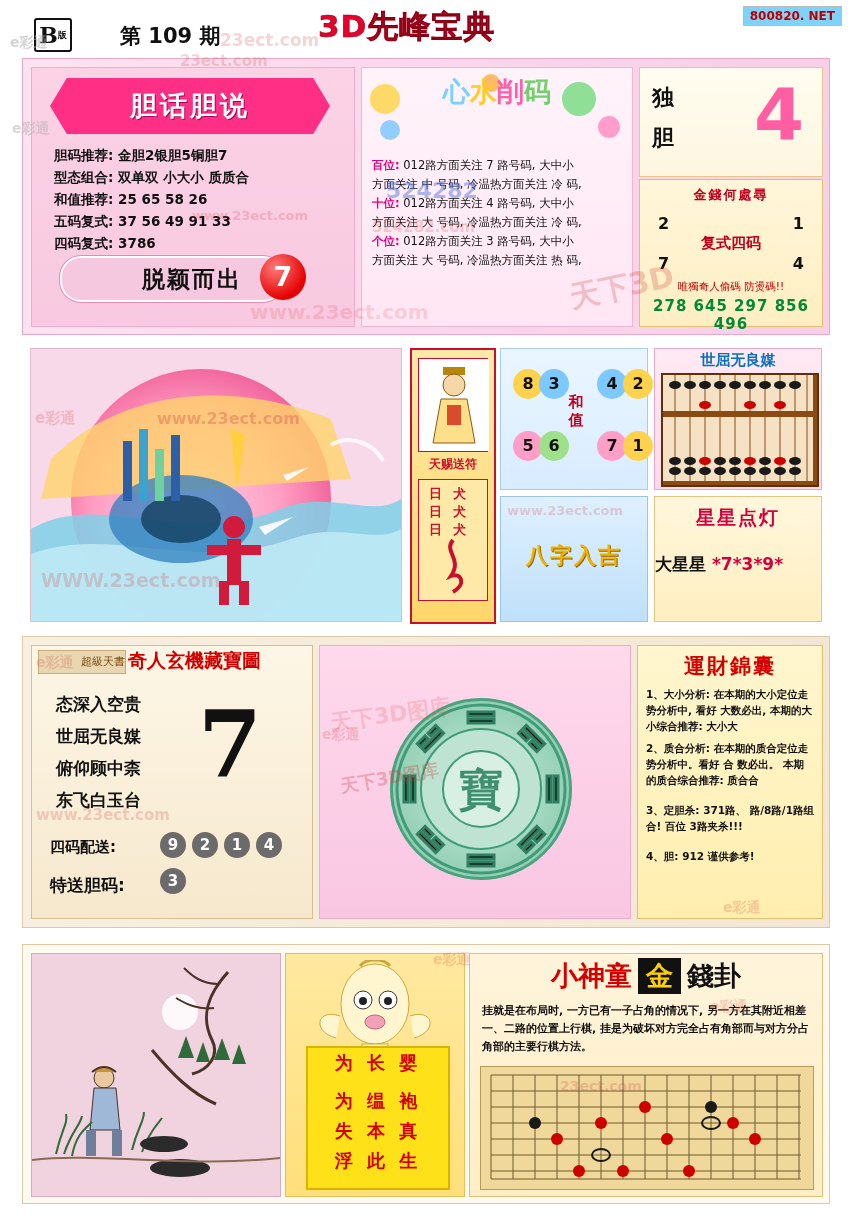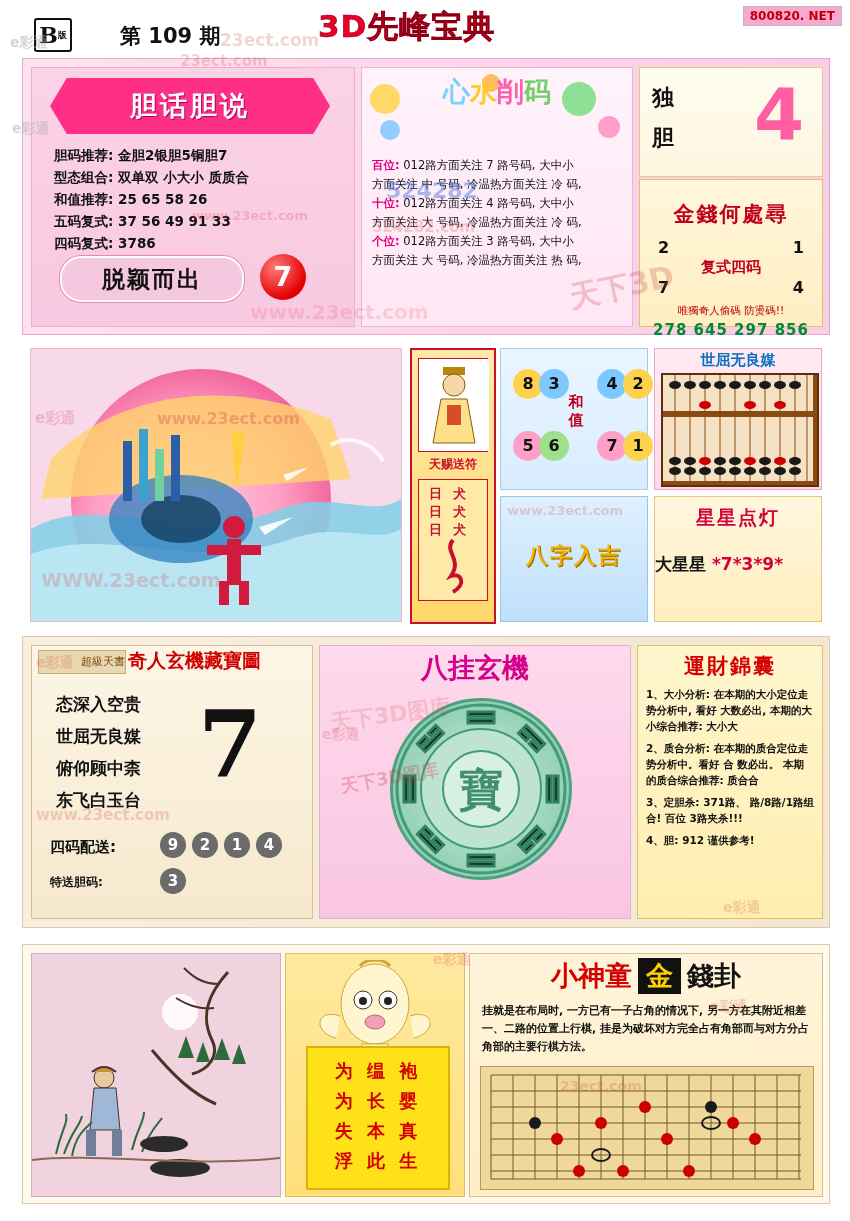--- a/index.html
+++ b/index.html
@@ -16,37 +16,37 @@
   .header{position:absolute;left:0;top:0;width:850px;height:56px;}
   .corner-b{position:absolute;left:34px;top:18px;width:34px;height:30px;
     background:#fff;border:2px solid #111;border-radius:3px;
     font-size:22px;font-weight:bold;color:#111;text-align:center;line-height:30px;
     font-family:"DejaVu Serif","Liberation Serif",serif;}
   .corner-b small{font-size:9px;vertical-align:bottom;}
   .issue{position:absolute;left:120px;top:22px;font-size:21px;font-weight:bold;color:#111;}
   .main-title{position:absolute;left:318px;top:6px;font-size:31px;font-weight:bold;
     color:#e8002a;-webkit-text-stroke:0.6px #8b0014;letter-spacing:1px;
     font-family:"DejaVu Sans","Liberation Sans",sans-serif;}
-  .site-tag{position:absolute;right:8px;top:6px;background:#f9a8d4;border:1px solid #bbb;
+  .site-tag{position:absolute;right:8px;top:6px;background:#7dd3fc;border:1px solid #bbb;
     font-size:12px;color:#b00;padding:2px 6px;font-weight:bold;}
   .wm{position:absolute;color:rgba(210,60,60,.22);font-weight:bold;pointer-events:none;white-space:nowrap;}
 
   
   .band1{position:absolute;left:22px;top:58px;width:806px;height:275px;
     background:linear-gradient(90deg,#fde3ef 0%,#fbd9ec 40%,#f7cfe6 100%);
     border:1px solid #e9a8c8;}
   .b1-left{position:absolute;left:8px;top:8px;width:322px;height:258px;
     background:linear-gradient(180deg,#fbd2e6,#f8c9e0);border:1px solid #efaccd;}
   .ribbon{position:absolute;left:18px;top:10px;width:280px;height:56px;
     background:#ff2f86;clip-path:polygon(6% 0,94% 0,100% 50%,94% 100%,6% 100%,0 50%);}
   .ribbon span{display:block;text-align:center;line-height:56px;font-size:27px;font-weight:bold;color:#fff;
     letter-spacing:3px;text-shadow:1px 1px 0 #a8005a;}
   .b1-lines{position:absolute;left:22px;top:76px;width:290px;color:#111;font-size:13.5px;line-height:22px;font-weight:bold;}
   .tuoying{position:absolute;left:28px;top:188px;width:180px;height:42px;border-radius:21px;
-    background:#f6c8df;border:2px solid #fff;box-shadow:0 0 0 1px #e58ab8;}
+    background:#f6c8df;border:2px solid #fff;box-shadow:0 0 0 1px #e58ab8;padding-left:40px;}
   .tuoying span{display:block;text-align:center;line-height:42px;font-size:23px;font-weight:bold;color:#111;letter-spacing:2px;}
   .redball{position:absolute;left:228px;top:186px;width:46px;height:46px;border-radius:23px;
     background:radial-gradient(circle at 34% 30%,#ff7a7a,#e40000 70%);
     color:#fff;font-size:27px;font-weight:bold;text-align:center;line-height:46px;}
 
   .b1-mid{position:absolute;left:338px;top:8px;width:270px;height:258px;
     background:linear-gradient(180deg,#fff3fa,#ffe6f4);border:1px solid #f0b4d5;}
   .xinshui{position:absolute;left:0;top:6px;width:270px;text-align:center;font-size:27px;font-weight:bold;}
   .xinshui i{font-style:normal;}
   .bubble{position:absolute;border-radius:50%;opacity:.85;}
@@ -54,21 +54,21 @@
   .rows .lbl{color:#e0007f;font-weight:bold;}
 
   .b1-right{position:absolute;left:616px;top:8px;width:182px;height:258px;}
   .dudan{position:absolute;left:0;top:0;width:182px;height:108px;
     background:linear-gradient(180deg,#fffdf0,#fdf5df);border:1px solid #e6c98a;}
   .dudan .t{position:absolute;left:12px;top:10px;font-size:22px;font-weight:bold;color:#111;line-height:40px;}
   .dudan .num{position:absolute;right:18px;top:4px;font-size:72px;font-weight:bold;color:#ff5fa2;
     font-family:"DejaVu Sans","Liberation Sans",sans-serif;}
   .jinqian{position:absolute;left:0;top:112px;width:182px;height:146px;
     background:linear-gradient(180deg,#fff6da,#ffeec2);border:1px solid #e3bf72;}
-  .jinqian .ttl{text-align:center;font-size:21px;font-weight:bold;color:#c1001f;margin-top:20px;letter-spacing:2px;}
+  .jinqian .ttl{text-align:center;font-size:13px;font-weight:bold;color:#c1001f;margin-top:6px;letter-spacing:2px;}
   .fu4{position:relative;margin-top:6px;height:68px;}
   .fu4 .c{position:absolute;font-size:16px;font-weight:bold;color:#111;}
   .fu4 .mid{position:absolute;left:50%;top:24px;transform:translateX(-50%);
     font-size:15px;font-weight:bold;color:#c1001f;white-space:nowrap;}
   .jq-note{text-align:center;font-size:10.5px;color:#b00;margin-top:2px;}
   .jq-nums{text-align:center;font-size:15px;font-weight:bold;color:#008a36;letter-spacing:1px;margin-top:3px;}
 
   
   .band2{position:absolute;left:22px;top:340px;width:806px;height:290px;background:#fff;}
   .art{position:absolute;left:8px;top:8px;width:370px;height:272px;overflow:hidden;
@@ -103,21 +103,21 @@
   .b3a{position:absolute;left:8px;top:8px;width:280px;height:272px;
     background:linear-gradient(180deg,#fdf6e6,#f6e8cd);border:1px solid #d8bf93;}
   .b3a .ban{position:absolute;left:6px;top:4px;width:86px;height:22px;background:#e8d7b0;border:1px solid #c9ab78;
     font-size:11px;font-weight:normal;color:#7a4b12;text-align:right;line-height:22px;}
   .b3a .ttl{position:absolute;left:96px;top:2px;font-size:19px;font-weight:bold;color:#d00000;}
   .poem{position:absolute;left:24px;top:42px;font-size:17px;line-height:32px;color:#111;font-weight:bold;
     font-family:"DejaVu Serif","Liberation Serif",serif;}
   .big7{position:absolute;left:166px;top:52px;font-size:92px;font-weight:bold;color:#111;line-height:92px;
     font-family:"DejaVu Serif","Liberation Serif",serif;}
   .b3a .r1{position:absolute;left:18px;top:192px;font-size:15px;font-weight:bold;color:#111;}
-  .b3a .r2{position:absolute;left:18px;top:228px;font-size:12px;font-weight:bold;color:#111;}
+  .b3a .r2{position:absolute;left:18px;top:228px;font-size:17px;font-weight:bold;color:#111;}
   .gball{position:absolute;width:26px;height:26px;border-radius:13px;background:#6b6b6b;color:#fff;
     font-size:15px;font-weight:bold;text-align:center;line-height:26px;}
   .b3b{position:absolute;left:296px;top:8px;width:310px;height:272px;
     background:linear-gradient(180deg,#ffd9ec,#f9c6e2);border:1px solid #edaecd;}
   .b3b .ttl{position:absolute;left:0;top:4px;width:310px;text-align:center;font-size:27px;font-weight:bold;color:#d4008c;}
   .bagua{position:absolute;left:70px;top:52px;width:176px;height:176px;border-radius:50%;
     background:radial-gradient(circle at 50% 50%,#cfeede 0%,#9fd6bd 55%,#7ec2a4 100%);
     border:3px solid #4aa37e;}
   .b3c{position:absolute;left:614px;top:8px;width:184px;height:272px;
     background:linear-gradient(180deg,#fff6cf,#ffeeae);border:1px solid #e0c06a;}
@@ -397,21 +397,20 @@
       <div class="gball" style="left:224px;top:186px;">4</div>
       <div class="r2">
         <span>特送胆码:</span>
       </div>
       <div class="gball" style="left:128px;top:222px;">3</div>
       <div class="wm" style="left:4px;top:8px;font-size:14px;">e彩通</div>
       <div class="wm" style="left:4px;top:160px;font-size:15px;">www.23ect.com</div>
     </div>
 
     <div class="b3b">
-      <div class="ttl">八挂玄機</div>
       <div class="bagua">
         <svg width="176" height="176" viewBox="0 0 176 176">
           <circle cx="88" cy="88" r="84" fill="none" stroke="#3f9c78" stroke-width="3"></circle>
           <circle cx="88" cy="88" r="60" fill="#bfe3d2" stroke="#3f9c78" stroke-width="2"></circle>
           <circle cx="88" cy="88" r="38" fill="#d8f0e4" stroke="#3f9c78" stroke-width="2"></circle>
           <g stroke="#2f7f60" stroke-width="3" stroke-linecap="round">
             <g transform="translate(88,88)">
               <g transform="rotate(0) translate(0,-74)">
                   <rect x="-13" y="-3" width="26" height="4"></rect>
                   <rect x="-13" y="4" width="26" height="4"></rect>
@@ -455,21 +454,21 @@
       </div>
       <div class="wm" style="left:20px;top:120px;font-size:18px;color:rgba(200,60,60,.3);transform:rotate(-10deg);">天下3D图库</div>
       <div class="wm" style="left:2px;top:80px;font-size:14px;">e彩通</div>
     </div>
 
     <div class="b3c">
       <div class="ttl">運財錦囊</div>
       <div class="body">
         <p style="margin:6px 0;">1、大小分析: 在本期的大小定位走势分析中, 看好 大数必出, 本期的大小综合推荐: 大小大</p>
         <p style="margin:6px 0;">2、质合分析: 在本期的质合定位走势分析中。看好 合 数必出。 本期的质合综合推荐: 质合合</p>
-        <p style="margin:6px 0;">3、定胆杀: 371路、  路/8路/1路组合! 百位 3路夹杀!!!</p>
+        <p style="margin:14px 0;">3、定胆杀: 371路、  路/8路/1路组合! 百位 3路夹杀!!!</p>
         <p style="margin:6px 0;">4、胆: 912  谨供参考!</p>
       </div>
     </div>
     <div class="wm" style="left:700px;top:262px;font-size:14px;">e彩通</div>
   </div>
 
   <div class="band4">
 
     <div class="ink">
       <svg width="248" height="242" viewBox="0 0 248 242">
@@ -514,22 +513,22 @@
             <circle cx="53" cy="41" r="4" fill="#222"></circle>
           <circle cx="78" cy="40" r="9" fill="#fff" stroke="#333"></circle>
             <circle cx="78" cy="41" r="4" fill="#222"></circle>
           <ellipse cx="65" cy="62" rx="10" ry="7" fill="#f2a0b8" stroke="#b9667d"></ellipse>
           <path d="M30,56 C6,48 2,72 26,78" fill="#fff6d0" stroke="#caa93c"></path>
           <path d="M100,56 C124,48 128,72 104,78" fill="#fff6d0" stroke="#caa93c"></path>
           <rect x="52" y="84" width="26" height="30" fill="#fff6d0" stroke="#caa93c"></rect>
         </svg>
       </div>
       <div class="yellowcard">
+        <div class="t" style="margin-top:0;">为 长 婴</div>
         <div class="t">为 缊 袍</div>
-        <div class="t" style="margin-top:0;">为 长 婴</div>
         <div class="t" style="margin-top:0;">失 本 真</div>
         <div class="t" style="margin-top:0;">浮 此 生</div>
       </div>
     </div>
 
     <div class="b4c">
       <div class="xst">
         <span class="a">小神童</span><span class="b">金</span><span class="c">錢卦</span>
       </div>
       <div class="para">挂就是在布局时, 一方已有一子占角的情况下, 另一方在其附近相差一、二路的位置上行棋, 挂是为破坏对方完全占有角部而与对方分占角部的主要行棋方法。</div>

